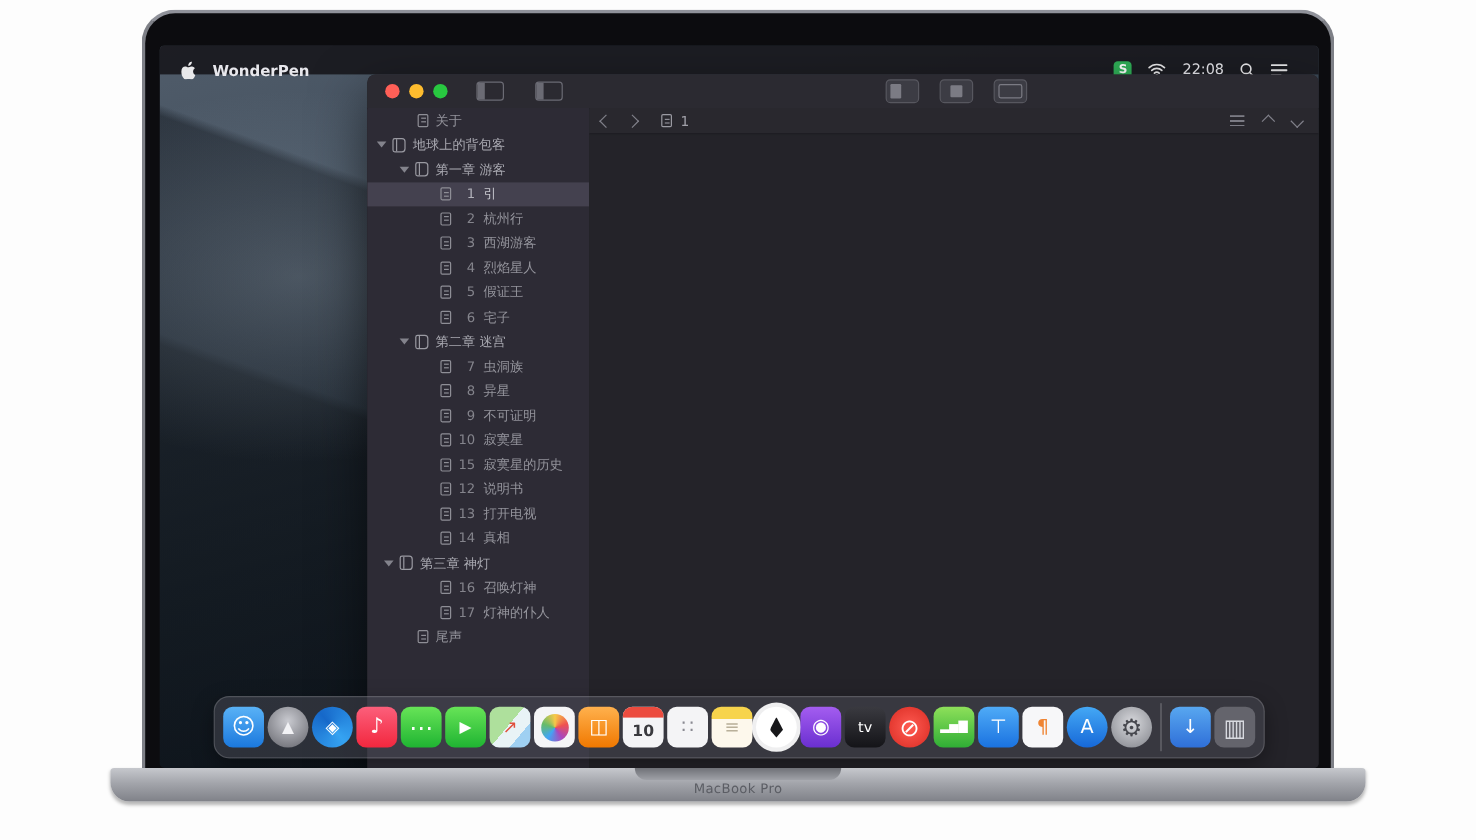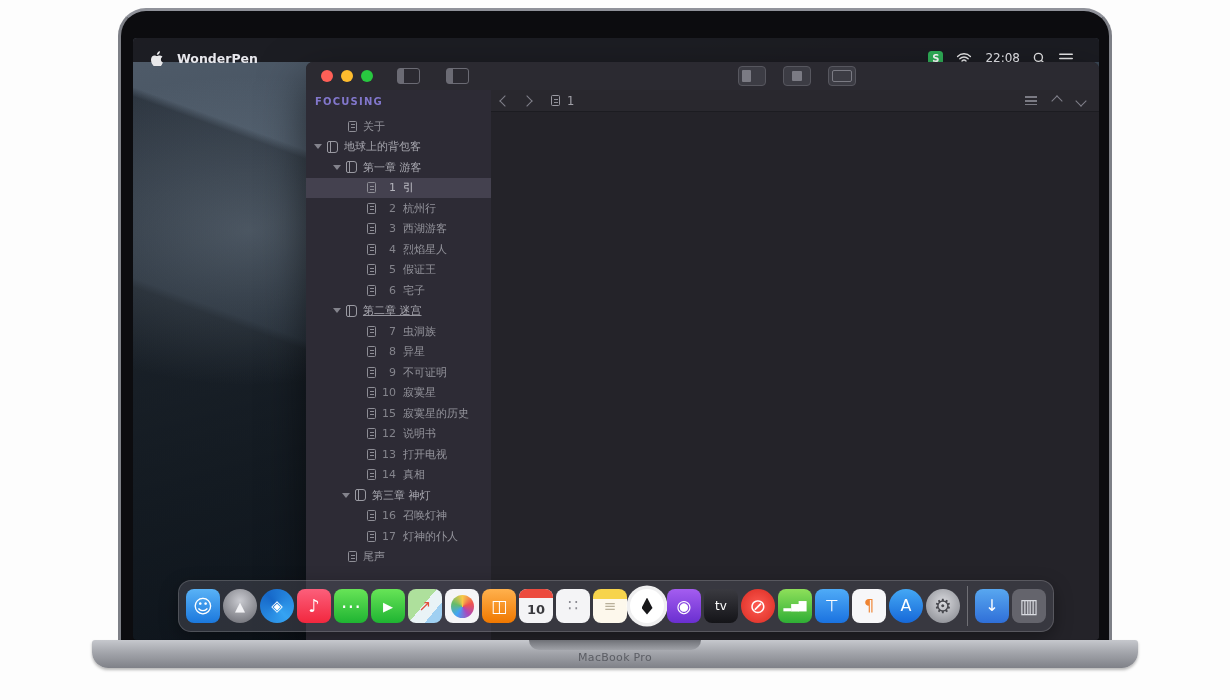--- a/index.html
+++ b/index.html
@@ -167,21 +167,20 @@
         <span class="panel-btn b1"></span>
         <span class="panel-btn b2"></span>
         <span class="mode-group">
           <span class="mode-btn m1"></span>
           <span class="mode-btn m2"></span>
           <span class="mode-btn m3"></span>
         </span>
       </div>
 
       <div class="sidebar">
-        <div class="sb-header">FOCUSING</div>
         <div class="tree">
 
         <div class="tree-row" data-type="doc" style="padding-left: 42px;">
 
               <span class="doc-ic"></span>
 
               <span class="lbl">关于</span>
             </div>
             <div class="tree-row" data-type="folder" style="padding-left: 8px;">
               <span class="tri"></span>
@@ -224,21 +223,21 @@
               <span class="doc-ic"></span>
               <span class="num">5</span>
               <span class="lbl">假证王</span>
             </div>
             <div class="tree-row" data-type="doc" style="padding-left: 61px;">
 
               <span class="doc-ic"></span>
               <span class="num">6</span>
               <span class="lbl">宅子</span>
             </div>
-            <div class="tree-row" data-type="folder" style="padding-left: 27px; text-decoration: underline;">
+            <div class="tree-row" data-type="folder" style="padding-left: 27px;">
               <span class="tri"></span>
               <span class="book-ic"></span>
 
               <span class="lbl">第二章 迷宫</span>
             </div>
             <div class="tree-row" data-type="doc" style="padding-left: 61px;">
 
               <span class="doc-ic"></span>
               <span class="num">7</span>
               <span class="lbl">虫洞族</span>
@@ -278,21 +277,21 @@
               <span class="doc-ic"></span>
               <span class="num">13</span>
               <span class="lbl">打开电视</span>
             </div>
             <div class="tree-row" data-type="doc" style="padding-left: 61px;">
 
               <span class="doc-ic"></span>
               <span class="num">14</span>
               <span class="lbl">真相</span>
             </div>
-            <div class="tree-row" data-type="folder" style="padding-left: 36px; align-items: center;">
+            <div class="tree-row" data-type="folder" style="padding-left: 14px; align-items: center;">
               <span class="tri"></span>
               <span class="book-ic"></span>
 
               <span class="lbl">第三章 神灯</span>
             </div>
             <div class="tree-row" data-type="doc" style="padding-left: 61px;">
 
               <span class="doc-ic"></span>
               <span class="num">16</span>
               <span class="lbl">召唤灯神</span>

